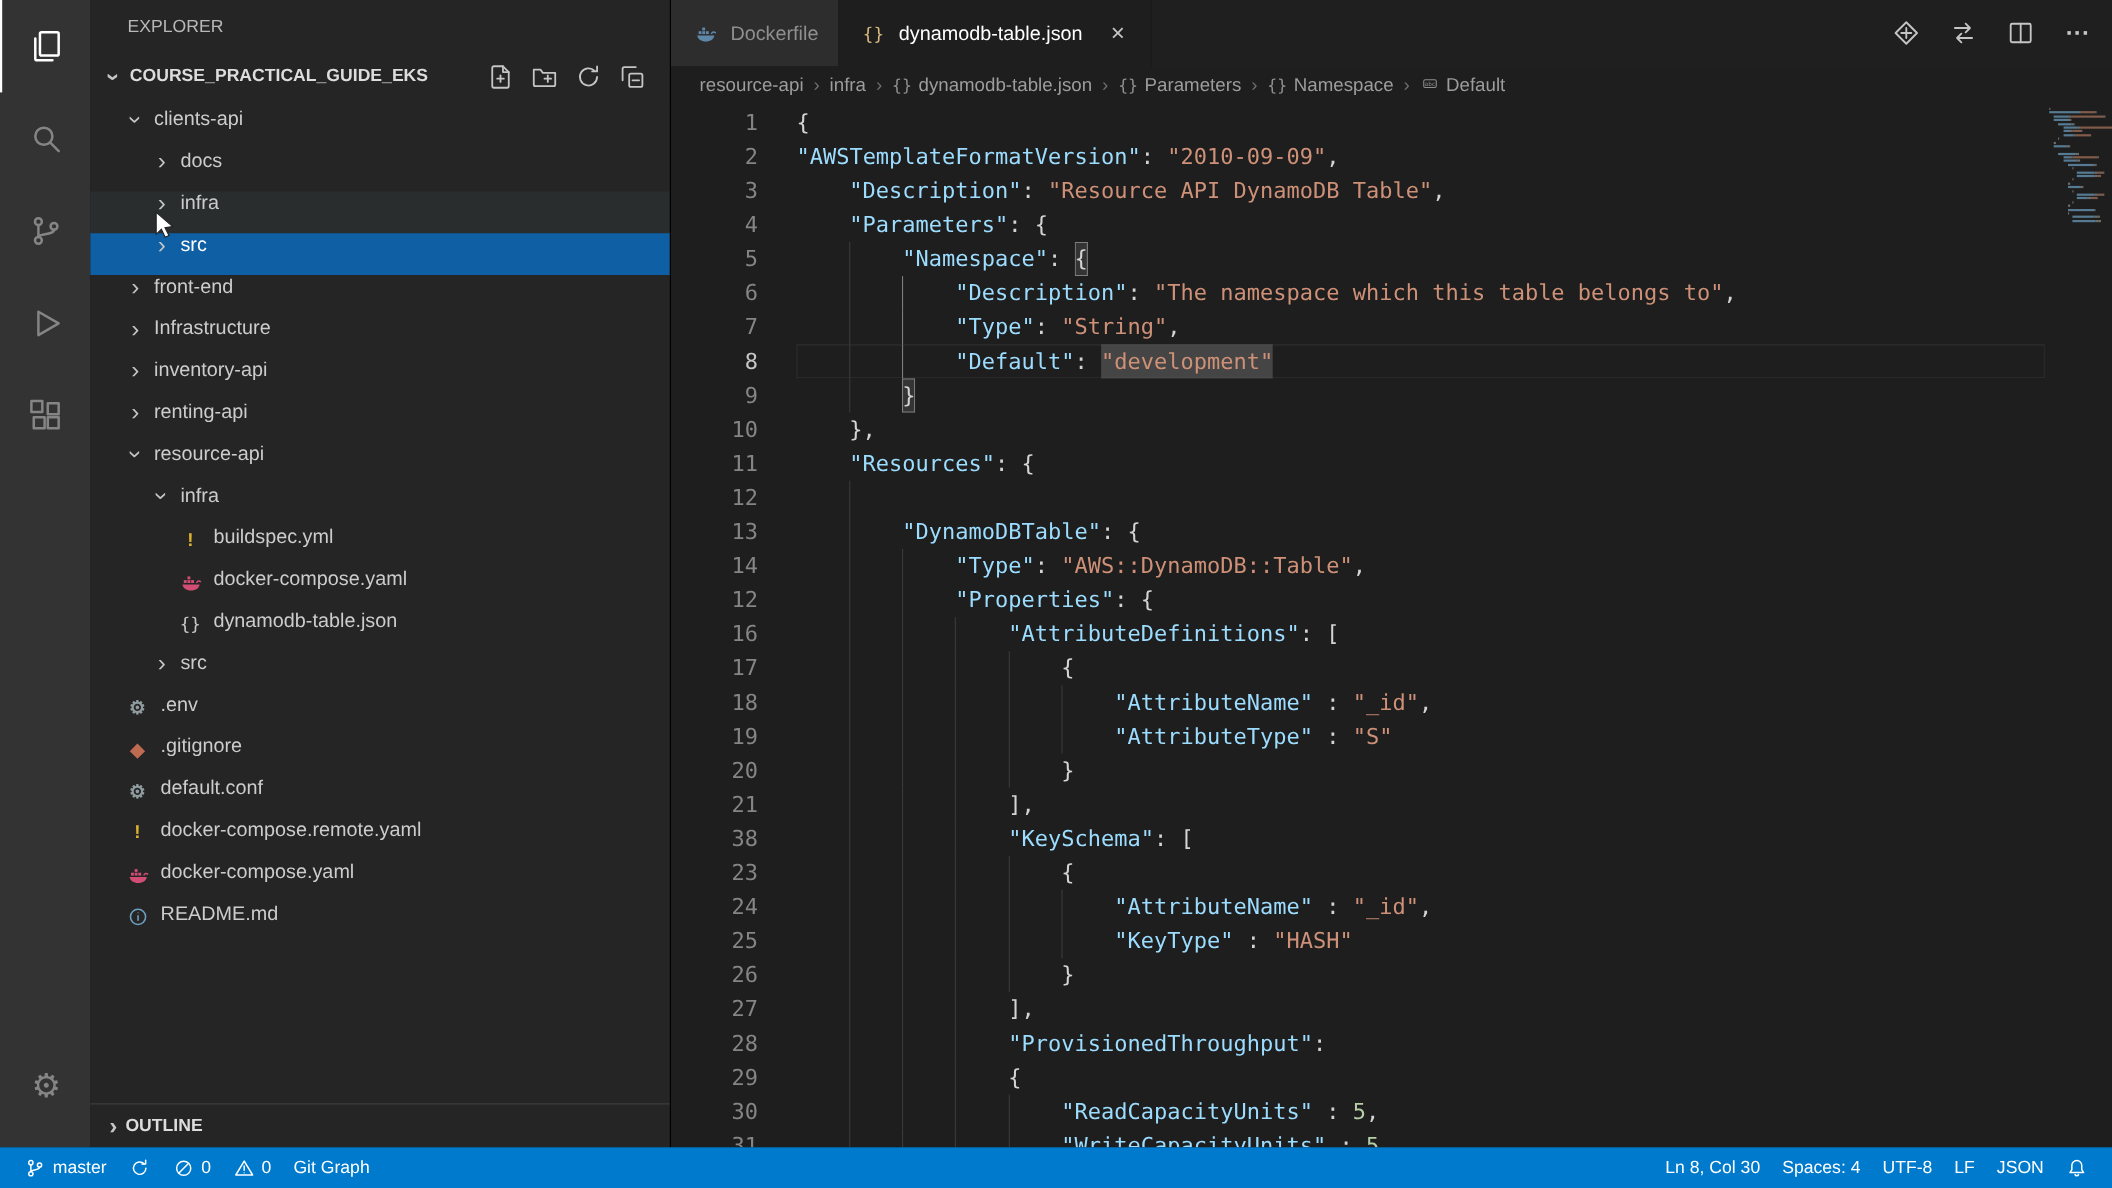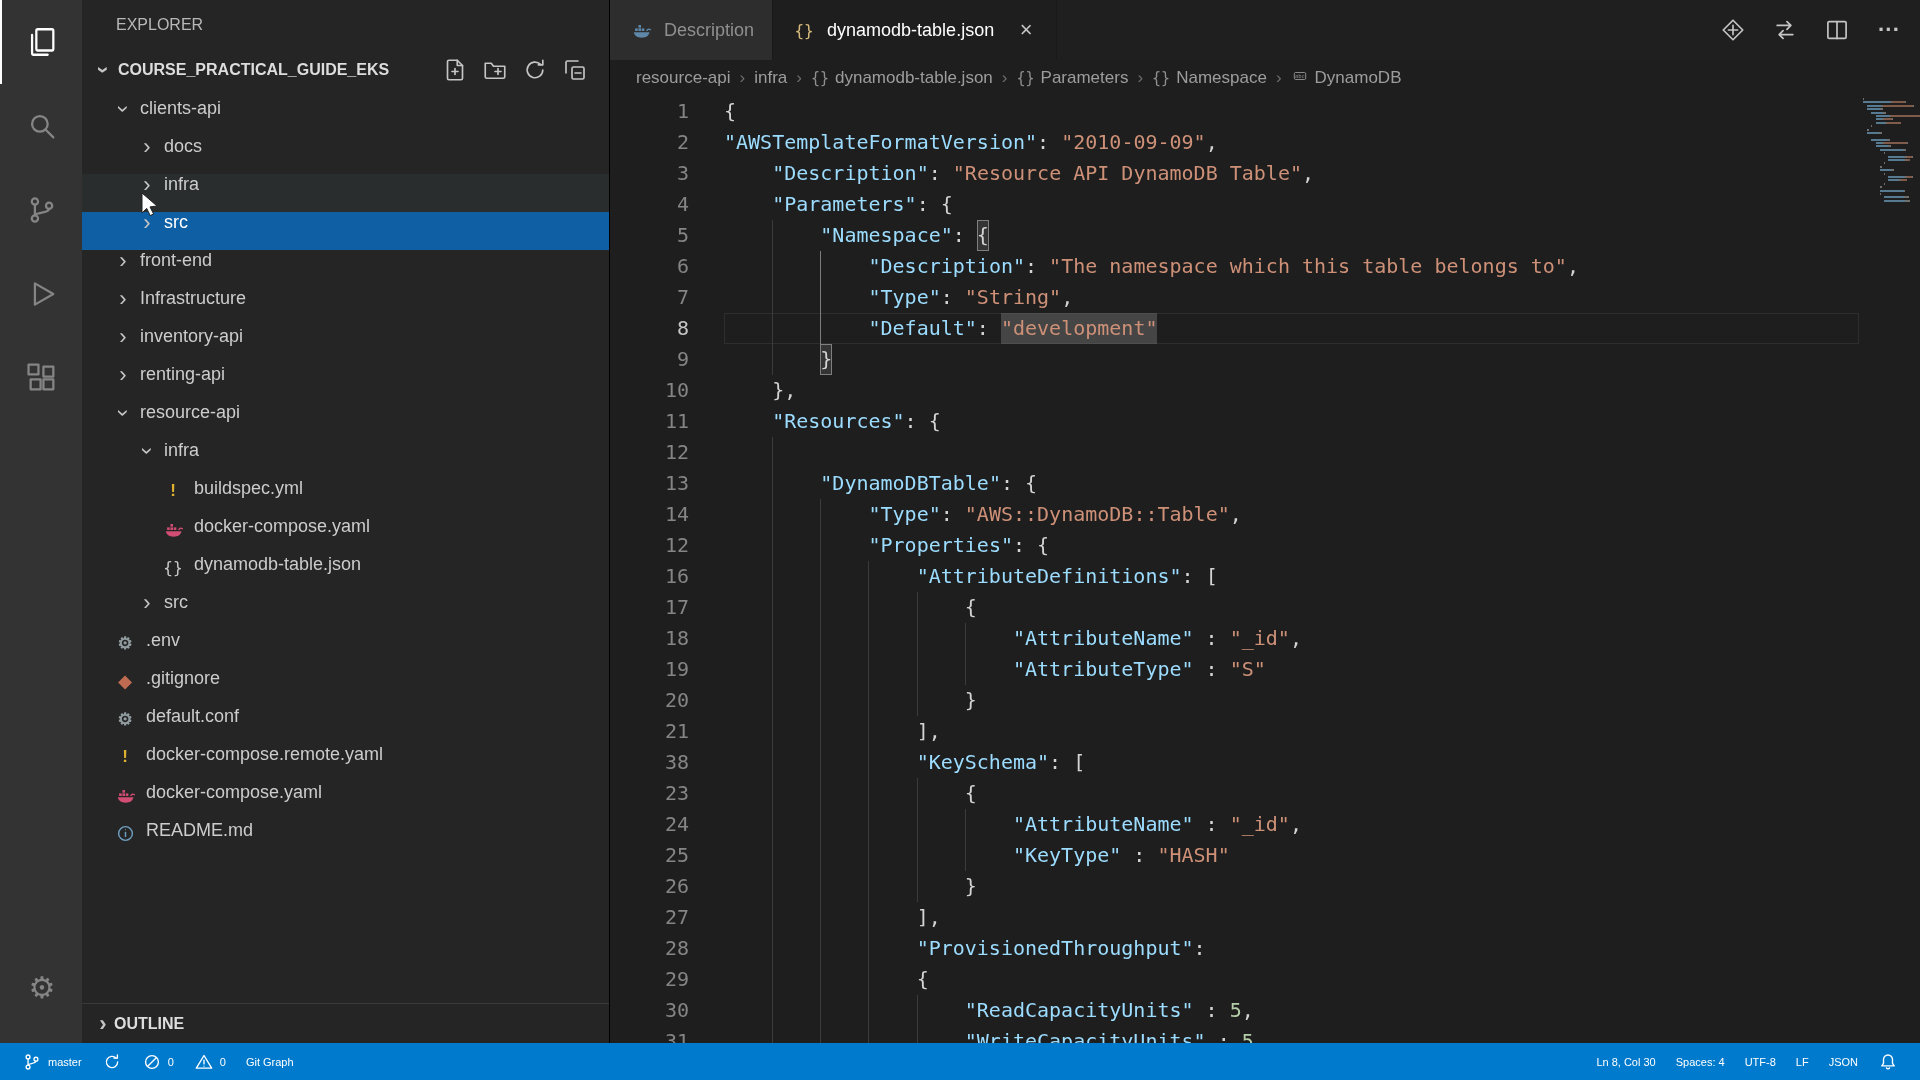--- a/index.html
+++ b/index.html
@@ -67,21 +67,21 @@
   .tk-p{color:var(--c-pun)}
   .tk-match{background:rgba(95,95,95,.35);box-shadow:inset 0 0 0 1px #7f7f7f}
   .tk-hl{background:rgba(118,118,118,.45)}
 
   
   #minimap{position:absolute;top:96px;right:0;width:61px;bottom:0;background:#1e1e1e;padding:2px 4px;cursor:pointer;overflow:hidden}
   .mline{height:2px;margin-bottom:1.4px;display:flex}
   .mseg{height:2px;flex:none;opacity:.75}
 
   
-  #statusbar{position:absolute;left:0;bottom:0;width:1920px;height:37px;background:var(--statusbar);color:#ffffff;display:flex;align-items:center;font-size:11px;padding:0 12px}
+  #statusbar{position:absolute;left:0;bottom:0;width:1920px;height:37px;background:var(--statusbar);color:#ffffff;display:flex;align-items:center;font-size:16px;padding:0 12px}
   .sbi{display:flex;align-items:center;gap:6px;padding:0 10px;height:100%;cursor:pointer;white-space:nowrap}
   .sbi .sico{width:20px;height:20px;display:flex;align-items:center;justify-content:center}
   .sbi svg{width:18px;height:18px;stroke:#ffffff;fill:none;stroke-width:1.2;stroke-linecap:round;stroke-linejoin:round}
   #sb-right{margin-left:auto;display:flex;height:100%}
 
   
   #mouse{position:absolute;left:138px;top:192px;width:24px;height:26px;pointer-events:none;z-index:50}
 </style>
 </head>
 <body>
@@ -286,21 +286,21 @@
               <path d="M1.5 9.5h13.2c-.4 2.9-2.9 4.6-6.7 4.6-3.4 0-6-1.7-6.5-4.6z" fill="currentColor" stroke="none"></path>
               <g fill="currentColor" stroke="none">
                 <rect x="2.6" y="6.2" width="2.2" height="2.2"></rect>
                 <rect x="5.4" y="6.2" width="2.2" height="2.2"></rect>
                 <rect x="8.2" y="6.2" width="2.2" height="2.2"></rect>
                 <rect x="5.4" y="3.4" width="2.2" height="2.2"></rect>
               </g>
               <path d="M12.6 7.9c.8-1.2 1.9-1.3 2.8-.6" fill="none"></path>
             </svg>
           </span>
-          <span>Description</span>
+          <span>Dockerfile</span>
         </div>
         <div class="tab active">
           <span class="ficon mono" style="color: rgb(215, 186, 125);">{}</span>
           <span>dynamodb-table.json</span>
           <span class="tab-close">×</span>
         </div>
         <div id="editor-actions">
           <span class="ed-act">
             <svg viewBox="0 0 20 20">
               <path d="M10 2.5L17.5 10 10 17.5 2.5 10z"></path>
@@ -344,21 +344,21 @@
         <span class="crumb">
           <span class="crumb-ic mono">{}</span>
           <span>Namespace</span>
         </span>
         <span class="crumb-sep">›</span>
         <span class="crumb">
           <span class="crumb-ic"><svg viewBox="0 0 16 16">
               <rect x="1.5" y="4" width="13" height="8" rx="1.5"></rect>
               <text x="8" y="10.4" text-anchor="middle" font-size="6.2" fill="currentColor" stroke="none">abc</text>
             </svg></span>
-          <span>DynamoDB</span>
+          <span>Default</span>
         </span>
       </div>
     <div id="code">
         <div class="cline"><div class="gut">1</div><div class="cbody"><span class="tk-p">{</span></div></div>
         <div class="cline"><div class="gut">2</div><div class="cbody"><span class="tk-k">"AWSTemplateFormatVersion"</span><span class="tk-p">: </span><span class="tk-s">"2010-09-09"</span><span class="tk-p">,</span></div></div>
         <div class="cline"><div class="gut">3</div><div class="cbody"><span class="ind first"></span><span class="tk-k">"Description"</span><span class="tk-p">: </span><span class="tk-s">"Resource API DynamoDB Table"</span><span class="tk-p">,</span></div></div>
         <div class="cline"><div class="gut">4</div><div class="cbody"><span class="ind first"></span><span class="tk-k">"Parameters"</span><span class="tk-p">: </span><span class="tk-p">{</span></div></div>
         <div class="cline"><div class="gut">5</div><div class="cbody"><span class="ind first"></span><span class="ind"></span><span class="tk-k">"Namespace"</span><span class="tk-p">: </span><span class="tk-p tk-match">{</span></div></div>
         <div class="cline"><div class="gut">6</div><div class="cbody"><span class="ind first"></span><span class="ind"></span><span class="ind activeg"></span><span class="tk-k">"Description"</span><span class="tk-p">: </span><span class="tk-s">"The namespace which this table belongs to"</span><span class="tk-p">,</span></div></div>
         <div class="cline"><div class="gut">7</div><div class="cbody"><span class="ind first"></span><span class="ind"></span><span class="ind activeg"></span><span class="tk-k">"Type"</span><span class="tk-p">: </span><span class="tk-s">"String"</span><span class="tk-p">,</span></div></div>

